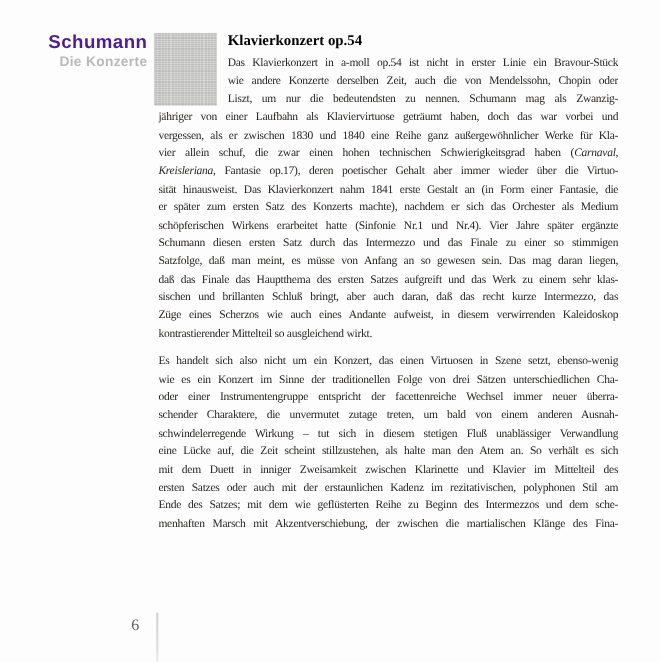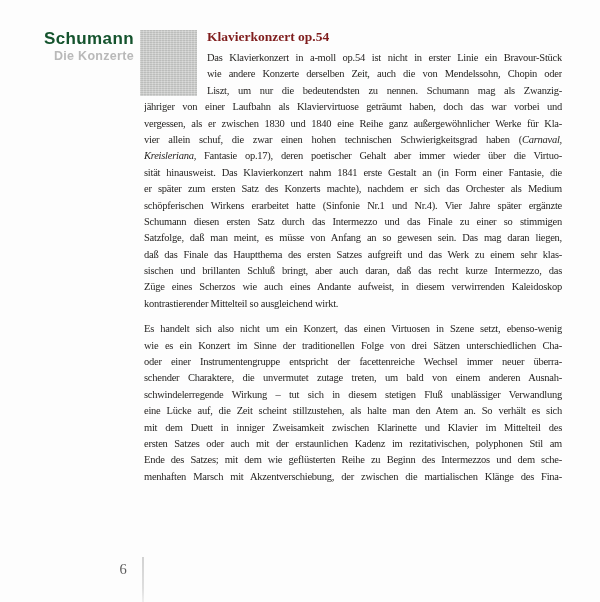--- a/index.html
+++ b/index.html
@@ -17,21 +17,21 @@
   }
   
   .sidehead {
     position:absolute; left:0; top:29px; width:134px;
     text-align:right;
     font-family:"Liberation Sans", sans-serif;
     font-weight:bold;
   }
   .series-title {
     font-size:17px; line-height:20px;
-    color:#14532d; letter-spacing:0.4px;
+    color:#4c1d95; letter-spacing:0.4px;
   }
   .series-subtitle {
     font-size:12.5px; line-height:15px;
     color:#b9b9b9; letter-spacing:0.3px;margin-left:28px;
   }
   
   .text-col {
     position:absolute; left:140px; top:28px; width:426px;
   }
   .photo {
@@ -40,21 +40,21 @@
     margin:2px 10px 2px 0;
     background-color:#c9cac8;
     background-image:
       repeating-linear-gradient(0deg, rgba(255,255,255,0.22) 0 1px, rgba(90,90,90,0.05) 1px 2px),
       repeating-linear-gradient(90deg, rgba(255,255,255,0.14) 0 1px, rgba(80,80,80,0.06) 1px 3px);
   }
   .article-title {
     font-weight:bold;
     font-size:13.5px; line-height:18px;
     margin:0 0 3px 0;
-    color:#7f1d1d;
+    color:#000000;
   }
   .para { margin:4px; }
   .para + .para { margin-top:9px; }
   .tline {
     font-size:10.5px;
     letter-spacing:-0.25px;
     line-height:16.4px;
     height:16.4px;
     overflow:hidden;
     text-align:justify;

